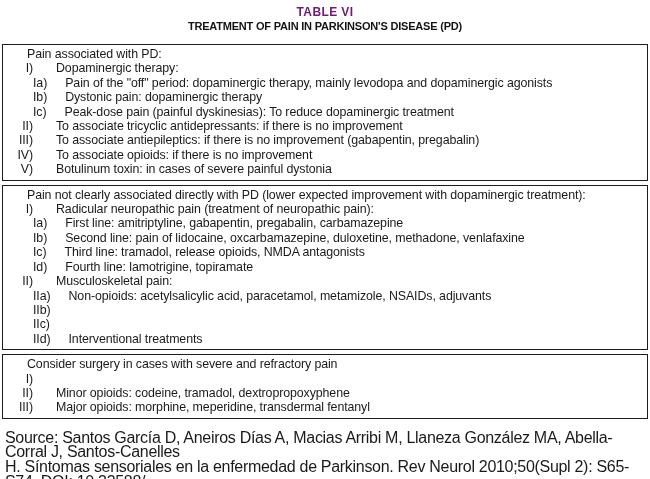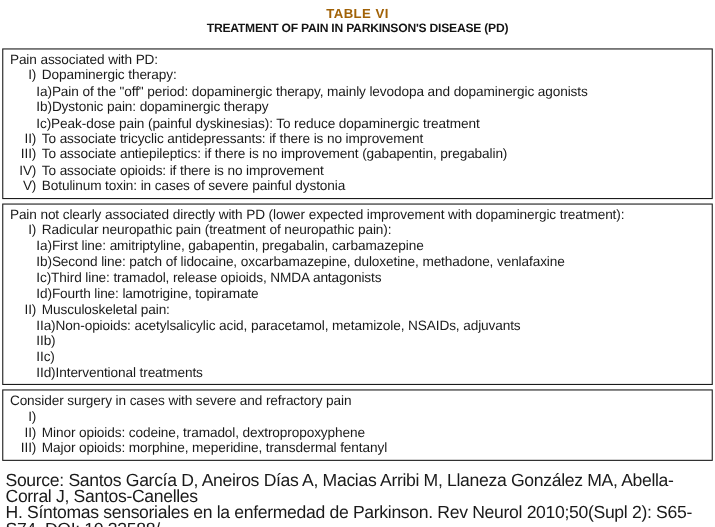--- a/index.html
+++ b/index.html
@@ -20,21 +20,21 @@
     box-sizing: border-box;
     width: 650px;
   }
   .title-block {
     text-align: center;
     margin: 2px 0 11px 0;
   }
   .table-label {
     font-size: 12px;
     font-weight: bold;
-    color: #a16207;
+    color: #701a75;
     letter-spacing: 0.4px;
     line-height: 14px;
   }
   .table-title {
     font-size: 11px;
     font-weight: bold;
     color: #141414;
     letter-spacing: -0.2px;
     line-height: 14px;
   }
@@ -60,20 +60,21 @@
     margin-right: 5px;
   }
   .row.r2 {
     padding-left: 24px;
   }
   .row.r2 .lbl {
     margin-right: 0;
   }
   .row .txt {
     flex: 0 1 auto;
+    margin-left: 18px;
   }
   .source-note {
     margin-top: 12px;
     padding: 0 3px;
     font-size: 16px;
     letter-spacing: -0.3px;
     line-height: 14.6px;
     color: #1a1a1a;
   }
 </style>
@@ -132,21 +133,21 @@
     <div class="row r1">
       <span class="lbl">I)</span>
       <span class="txt">Radicular neuropathic pain (treatment of neuropathic pain):</span>
     </div>
     <div class="row r2">
       <span class="lbl">Ia)</span>
       <span class="txt">First line: amitriptyline, gabapentin, pregabalin, carbamazepine</span>
     </div>
     <div class="row r2">
       <span class="lbl">Ib)</span>
-      <span class="txt">Second line: patch of lidocaine, oxcarbamazepine, duloxetine, methadone, venlafaxine</span>
+      <span class="txt">Second line: pain of lidocaine, oxcarbamazepine, duloxetine, methadone, venlafaxine</span>
     </div>
     <div class="row r2">
       <span class="lbl">Ic)</span>
       <span class="txt">Third line: tramadol, release opioids, NMDA antagonists</span>
     </div>
     <div class="row r2">
       <span class="lbl">Id)</span>
       <span class="txt">Fourth line: lamotrigine, topiramate</span>
     </div>
     <div class="row r1">

